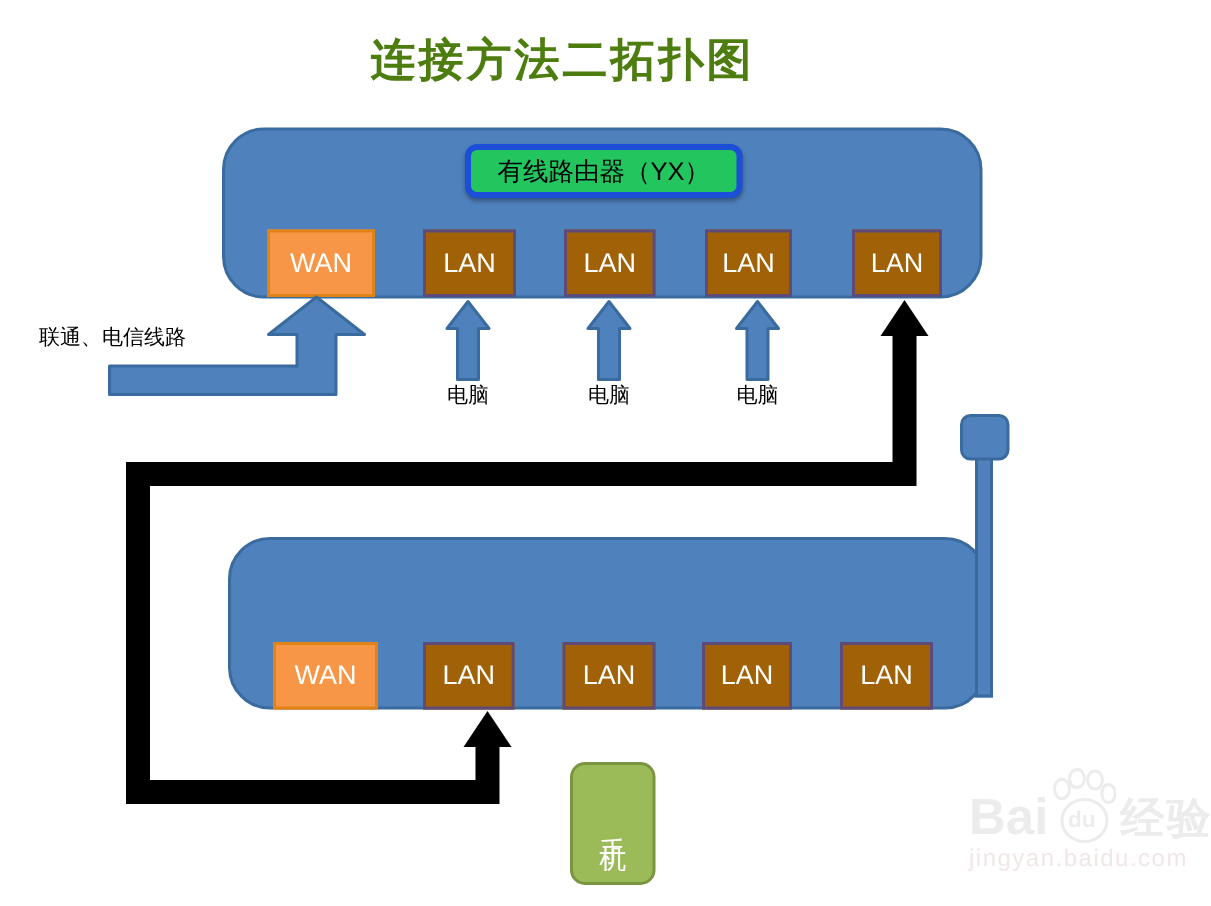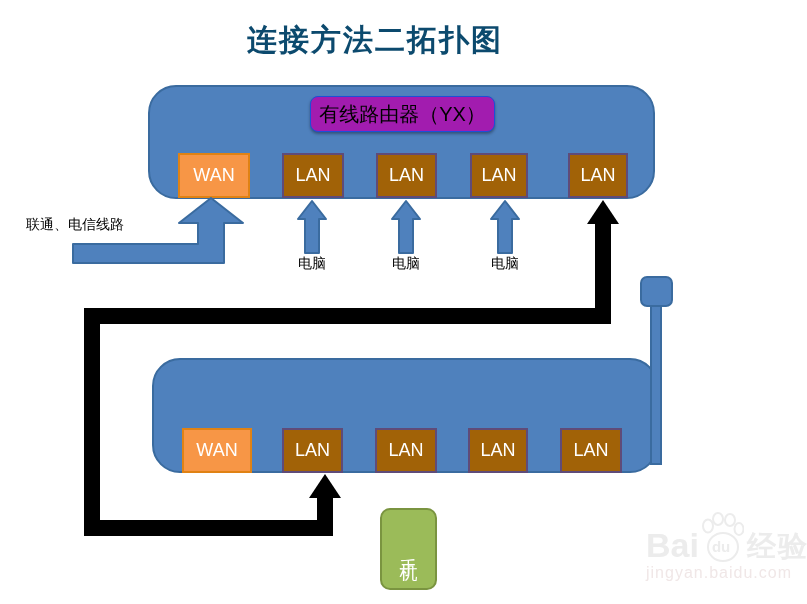--- a/index.html
+++ b/index.html
@@ -13,38 +13,38 @@
     font-family: "Liberation Sans", sans-serif;
   }
   .title {
     position: absolute;
     left: 0; top: 20px; width: 750px;
     text-align: center;
     font-family: "DejaVu Serif", serif;
     font-weight: bold;
     font-size: 30px;
     letter-spacing: 2px;
-    color: #0c4a6e;
+    color: #4d7c0f;
   }
   .router {
     position: absolute;
     background: #4f81bd;
     border: 2px solid #3a6b9f;
     border-radius: 28px;
   }
   .router-top    { left: 148px; top: 85px;  width: 507px; height: 114px; }
   .router-bottom { left: 152px; top: 358px; width: 506px; height: 115px; }
   .router-label {
     position: absolute;
-    background: #a21caf;
-    border: 1px solid #1d4ed8;
+    background: #22c55e;
+    border: 4px solid #1d4ed8;
     border-radius: 8px;
     box-shadow: 0 2px 3px rgba(0,0,0,0.35);
     display: flex; align-items: center; justify-content: center;
-    font-size: 20px;
+    font-size: 17px;
     color: #000;
     white-space: nowrap;
   }
   .label-top    { left: 310px; top: 96px;  width: 185px; height: 36px; }
   .label-bottom { left: 303px; top: 368px; width: 197px; height: 36px; }
   .port {
     position: absolute;
     display: flex; align-items: center; justify-content: center;
     color: #ffffff;
     font-size: 18px;

